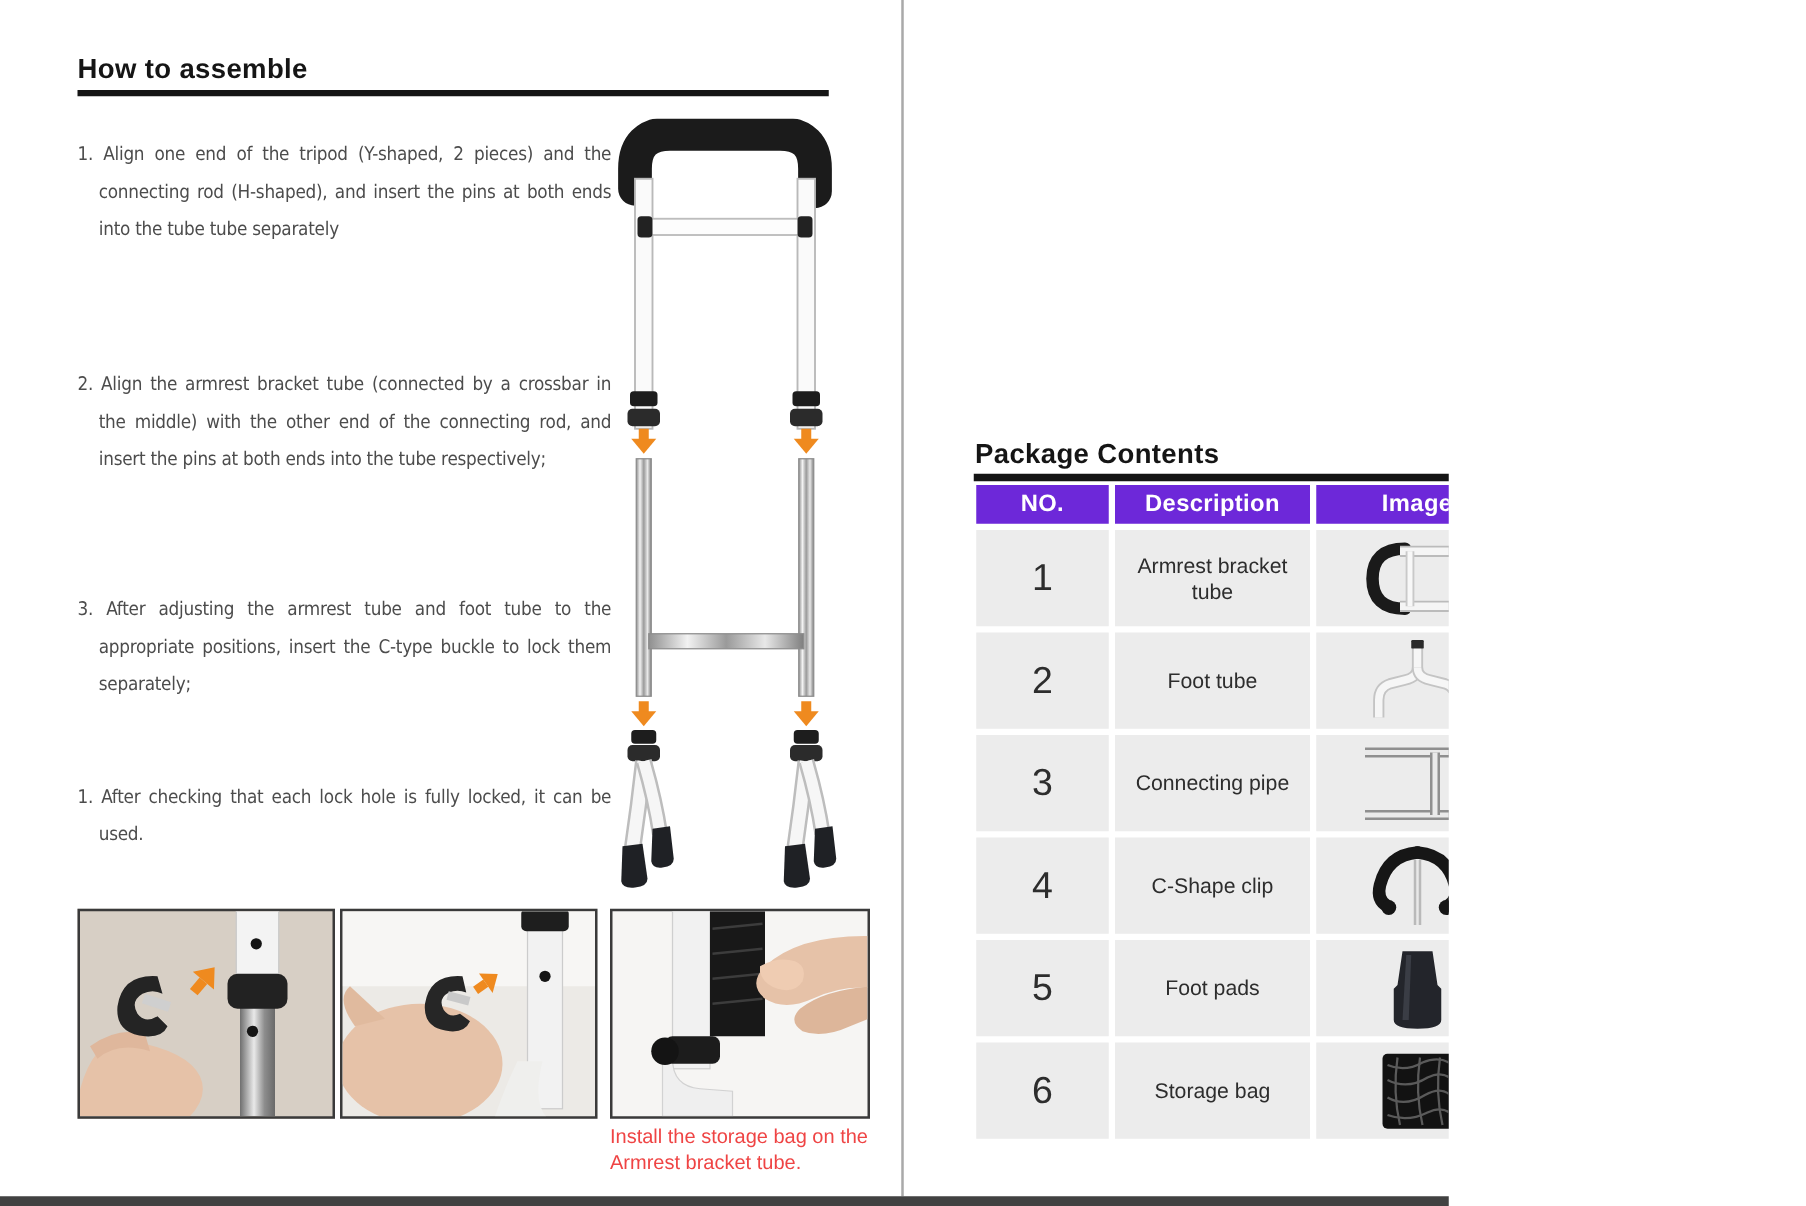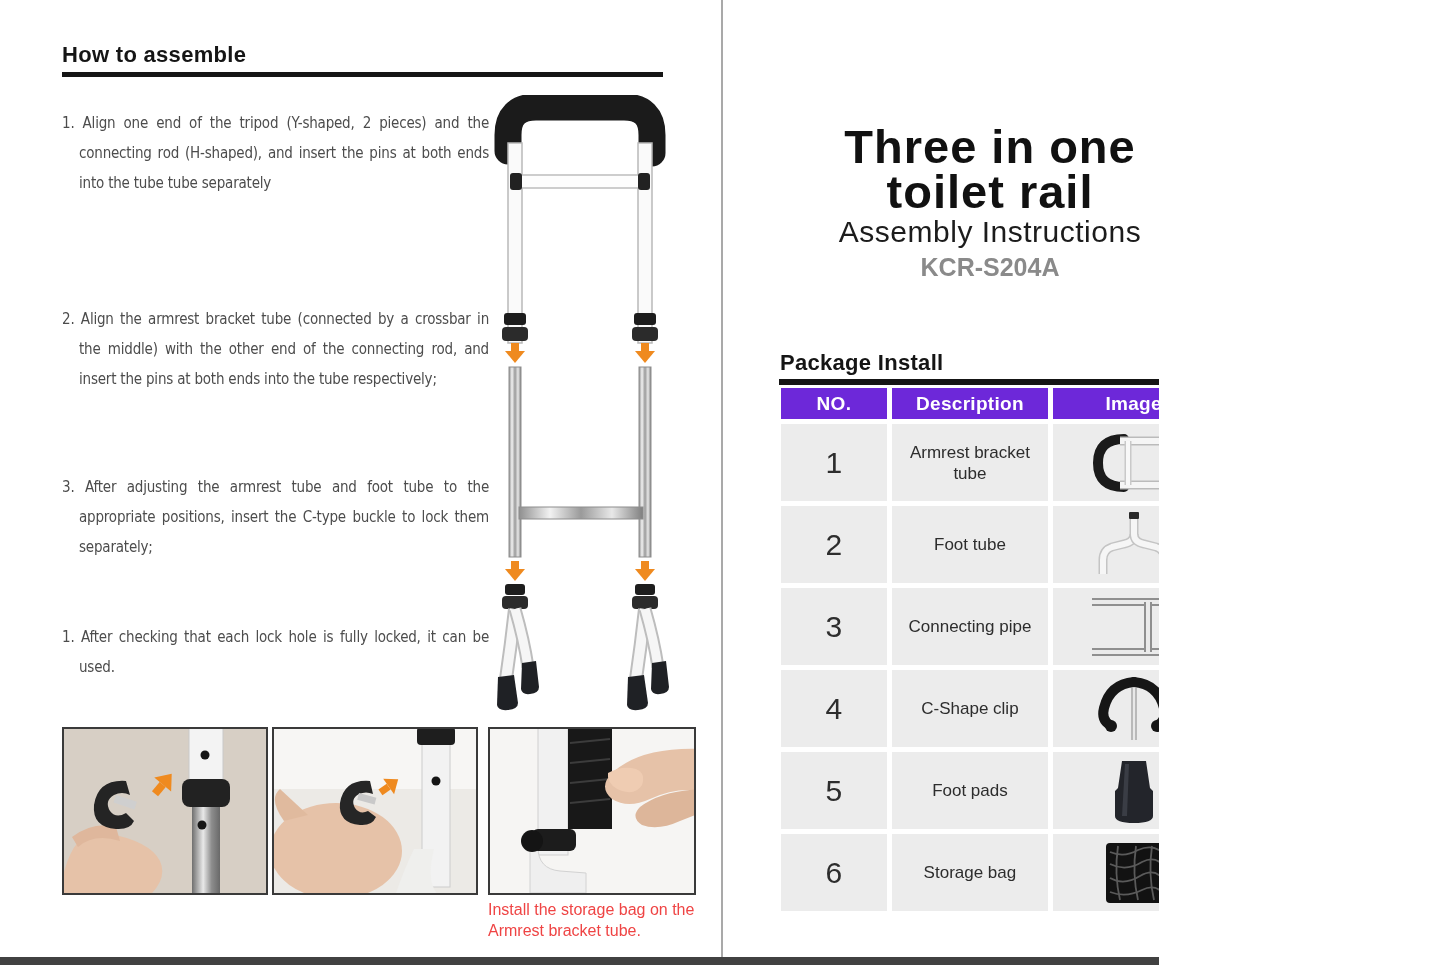--- a/index.html
+++ b/index.html
@@ -18,21 +18,21 @@
   .howto-underline {
     left:62px; top:72px; width:601px; height:5px; background:#151515;
   }
   .step {
     left:62px; width:427px; font-size:15px; line-height:30px; color:#4c4c4c;
     text-align:justify; padding-left:17px; text-indent:-17px;
     font-family:"DejaVu Sans","Liberation Sans",sans-serif;
     font-stretch:condensed; letter-spacing:-0.2px;
   }
   .step-1 { top:108px; }
-  .step-2 { top:304px; }
+  .step-2 { top:292px; }
   .step-3 { top:472px; }
   .step-4 { top:622px; }
 
   .diagram { left:478px; top:95px; width:230px; height:620px; }
 
   .photo {
     top:727px; height:168px; background:#d7cfc5; border:2px solid #3a3a3a;
     overflow:hidden;
   }
   .photo-1 { left:62px;  width:206px; }
@@ -289,28 +289,22 @@
 
       <g fill="#1f2125">
         <path d="M 18 292 L 36 290 L 40 314 Q 40 320 29 321 Q 18 322 17 316 Z"></path>
         <path d="M 68 298 L 86 296 L 90 320 Q 90 326 79 327 Q 68 328 67 322 Z" transform="translate(0,-4)"></path>
         <path d="M 138 298 L 156 296 L 160 320 Q 160 326 149 327 Q 138 328 137 322 Z"></path>
         <path d="M 188 302 L 206 300 L 210 324 Q 210 330 199 331 Q 188 332 187 326 Z" transform="translate(-2,-8)"></path>
       </g>
     </svg>
   </div>
 
-  <div class="abs title-block">
-    <div class="title-line">Three in one</div>
-    <div class="title-line">toilet rail</div>
-    <div class="subtitle">Assembly Instructions</div>
-    <div class="model">KCR-S204A</div>
-  </div>
-
-  <div class="abs pkg-heading">Package Install</div>
+
+  <div class="abs pkg-heading">Package Contents</div>
   <div class="abs pkg-underline"></div>
 
   <table class="pkg">
     <thead>
       <tr>
         <th class="col-no">NO.</th>
         <th class="col-desc">Description</th>
         <th class="col-img">Image</th>
         <th class="col-qty">Qty</th>
       </tr>

